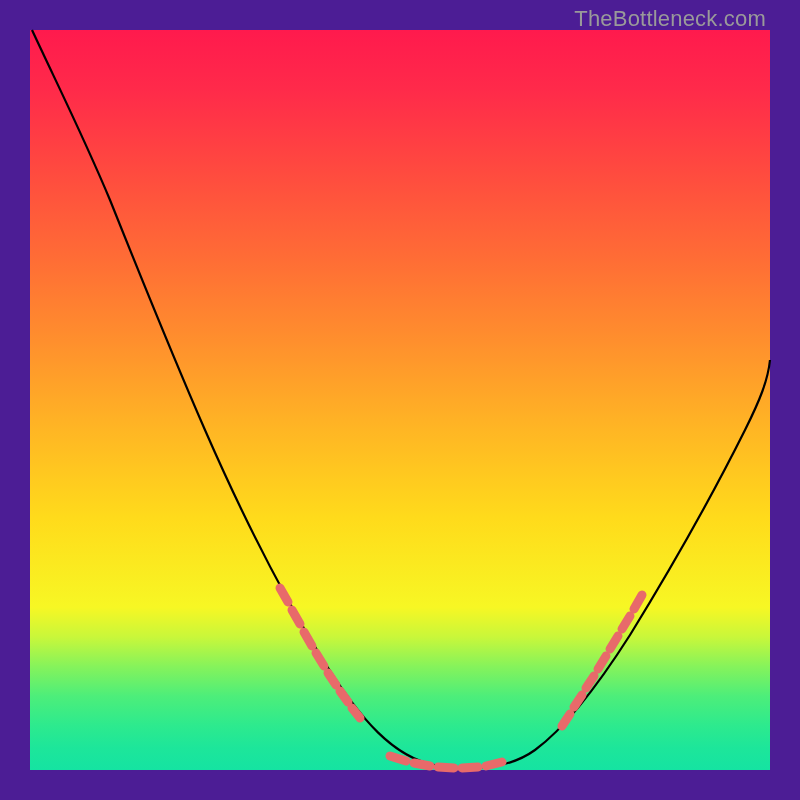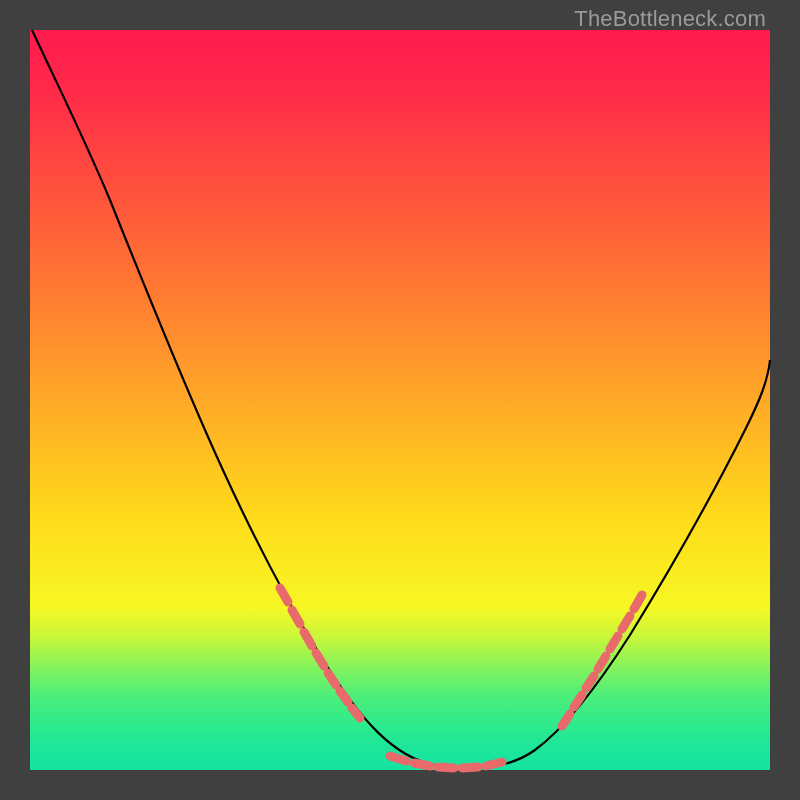--- a/index.html
+++ b/index.html
@@ -10,21 +10,21 @@
     background: #000;
     font-family: Arial, Helvetica, sans-serif;
     overflow: hidden;
   }
   .frame {
     position: absolute;
     left: 0;
     top: 0;
     width: 800px;
     height: 800px;
-    background: #404040;
+    background: #4c1d95;
   }
   .plot-area {
     position: absolute;
     left: 30px;
     top: 30px;
     width: 740px;
     height: 740px;
     
     background: linear-gradient(to bottom,
       #ff1a4d 0%,

